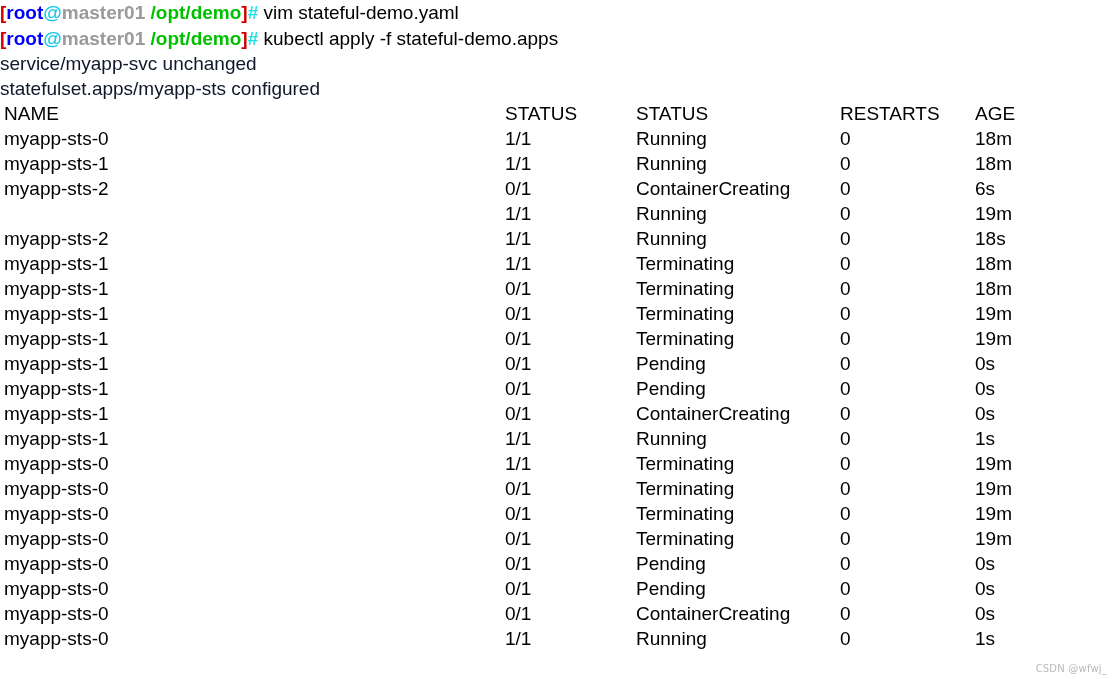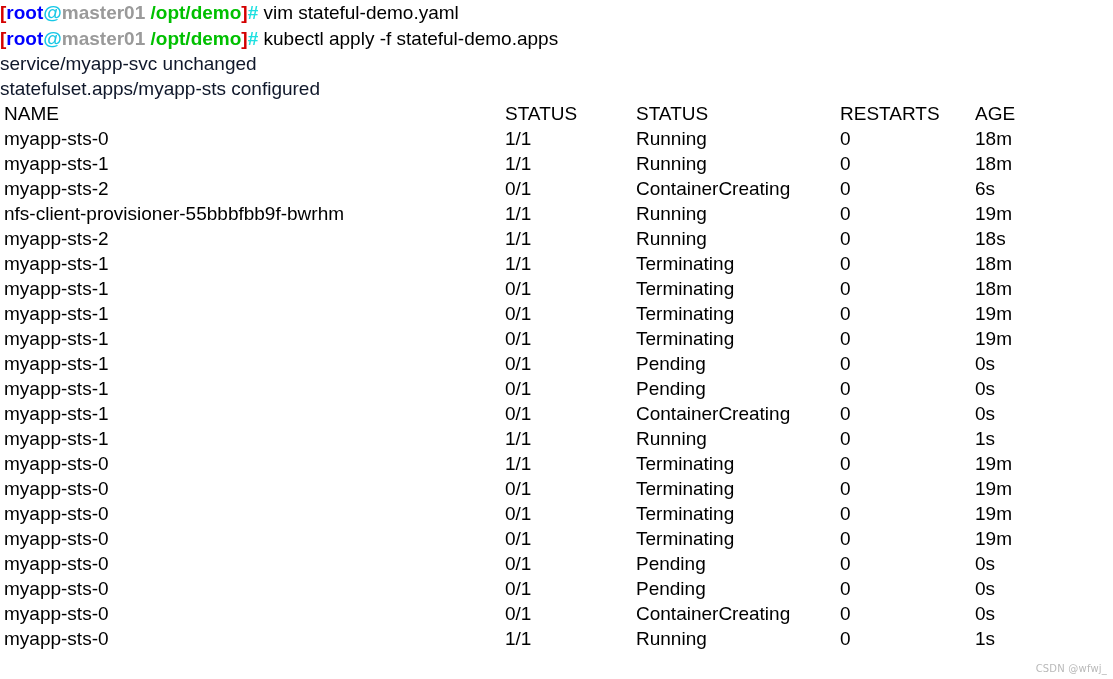--- a/index.html
+++ b/index.html
@@ -77,21 +77,21 @@
     <span class="col-ready">STATUS</span>
     <span class="col-status">STATUS</span>
     <span class="col-restarts">RESTARTS</span>
     <span class="col-age">AGE</span>
   </div>
 
   <div id="table-body">
       <div class="line row"><span class="col-name">myapp-sts-0</span><span class="col-ready">1/1</span><span class="col-status">Running</span><span class="col-restarts">0</span><span class="col-age">18m</span></div>
       <div class="line row"><span class="col-name">myapp-sts-1</span><span class="col-ready">1/1</span><span class="col-status">Running</span><span class="col-restarts">0</span><span class="col-age">18m</span></div>
       <div class="line row"><span class="col-name">myapp-sts-2</span><span class="col-ready">0/1</span><span class="col-status">ContainerCreating</span><span class="col-restarts">0</span><span class="col-age">6s</span></div>
-      <div class="line row"><span class="col-name">nfs-client-provisioner-55bbbfbb9f-bwrhm</span><span class="col-ready">1/1</span><span class="col-status">Running</span><span class="col-restarts">0</span><span class="col-age">19m</span></div>
+      <div class="line row"><span class="col-ready">1/1</span><span class="col-status">Running</span><span class="col-restarts">0</span><span class="col-age">19m</span></div>
       <div class="line row"><span class="col-name">myapp-sts-2</span><span class="col-ready">1/1</span><span class="col-status">Running</span><span class="col-restarts">0</span><span class="col-age">18s</span></div>
       <div class="line row"><span class="col-name">myapp-sts-1</span><span class="col-ready">1/1</span><span class="col-status">Terminating</span><span class="col-restarts">0</span><span class="col-age">18m</span></div>
       <div class="line row"><span class="col-name">myapp-sts-1</span><span class="col-ready">0/1</span><span class="col-status">Terminating</span><span class="col-restarts">0</span><span class="col-age">18m</span></div>
       <div class="line row"><span class="col-name">myapp-sts-1</span><span class="col-ready">0/1</span><span class="col-status">Terminating</span><span class="col-restarts">0</span><span class="col-age">19m</span></div>
       <div class="line row"><span class="col-name">myapp-sts-1</span><span class="col-ready">0/1</span><span class="col-status">Terminating</span><span class="col-restarts">0</span><span class="col-age">19m</span></div>
       <div class="line row"><span class="col-name">myapp-sts-1</span><span class="col-ready">0/1</span><span class="col-status">Pending</span><span class="col-restarts">0</span><span class="col-age">0s</span></div>
       <div class="line row"><span class="col-name">myapp-sts-1</span><span class="col-ready">0/1</span><span class="col-status">Pending</span><span class="col-restarts">0</span><span class="col-age">0s</span></div>
       <div class="line row"><span class="col-name">myapp-sts-1</span><span class="col-ready">0/1</span><span class="col-status">ContainerCreating</span><span class="col-restarts">0</span><span class="col-age">0s</span></div>
       <div class="line row"><span class="col-name">myapp-sts-1</span><span class="col-ready">1/1</span><span class="col-status">Running</span><span class="col-restarts">0</span><span class="col-age">1s</span></div>
       <div class="line row"><span class="col-name">myapp-sts-0</span><span class="col-ready">1/1</span><span class="col-status">Terminating</span><span class="col-restarts">0</span><span class="col-age">19m</span></div>

